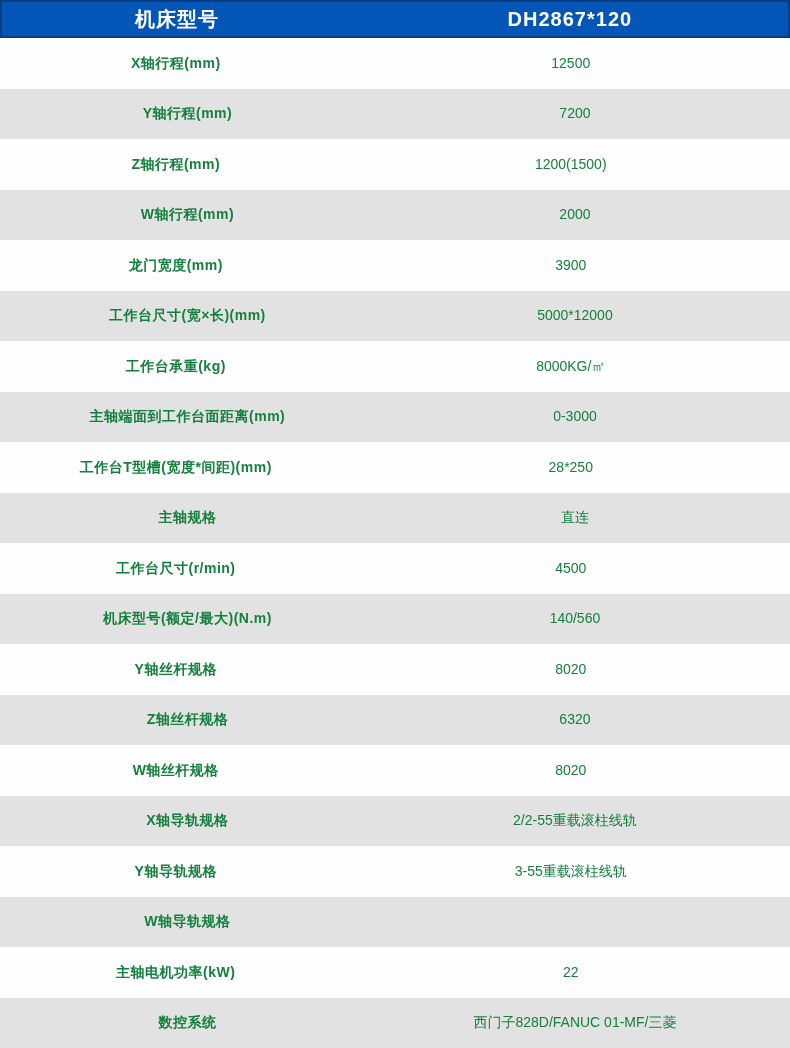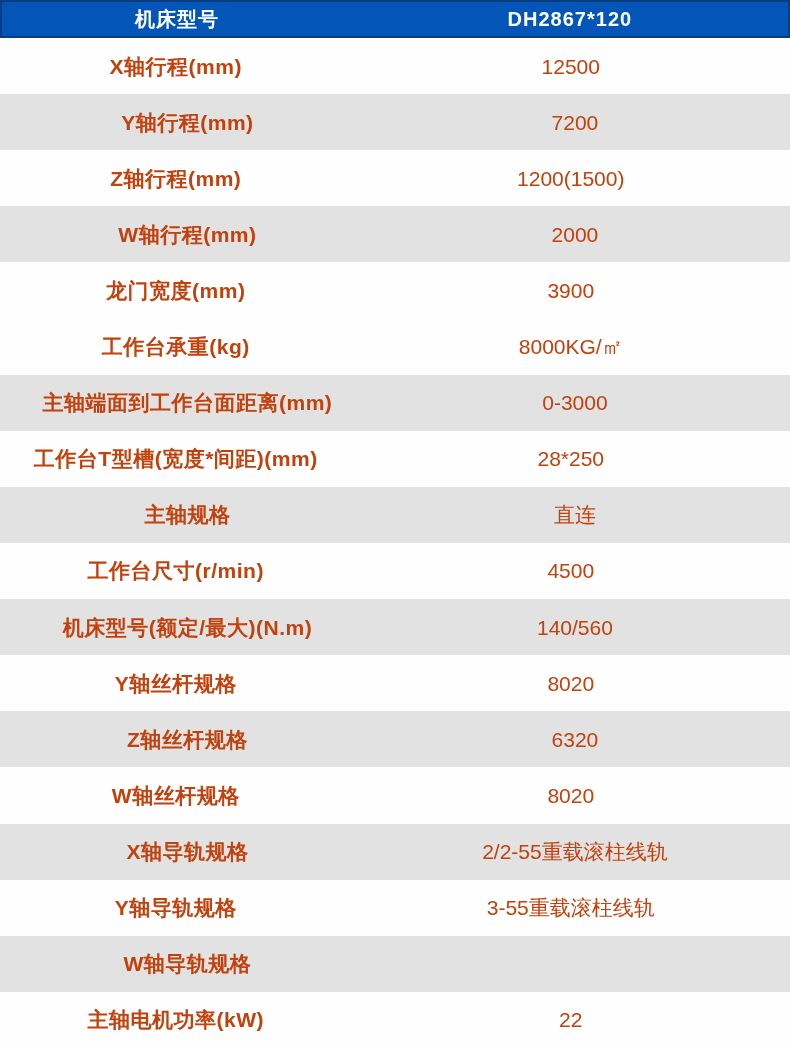--- a/index.html
+++ b/index.html
@@ -31,22 +31,22 @@
     color: #ffffff;
     font-weight: bold;
     font-size: 20px;
     letter-spacing: 1px;
   }
   .cell {
     display: flex;
     align-items: center;
     justify-content: center;
     box-sizing: border-box;
-    color: #c2410c;
-    font-size: 21px;
+    color: #15803d;
+    font-size: 14px;
     line-height: 1.1;
     text-align: center;
   }
   .cell.label {
     width: 44.5%;
     font-weight: bold;
     letter-spacing: 0.5px;
   }
   .cell.value {
     width: 55.5%;
@@ -83,20 +83,24 @@
     <div class="row even">
       <div class="cell label">W轴行程(mm)</div>
       <div class="cell value">2000</div>
     </div>
 
     <div class="row odd">
       <div class="cell label">龙门宽度(mm)</div>
       <div class="cell value">3900</div>
     </div>
 
+    <div class="row even">
+      <div class="cell label">工作台尺寸(宽×长)(mm)</div>
+      <div class="cell value">5000*12000</div>
+    </div>
 
     <div class="row odd">
       <div class="cell label">工作台承重(kg)</div>
       <div class="cell value">8000KG/㎡</div>
     </div>
 
     <div class="row even">
       <div class="cell label">主轴端面到工作台面距离(mm)</div>
       <div class="cell value">0-3000</div>
     </div>
@@ -150,13 +154,17 @@
 
     <div class="row even">
       <div class="cell label">W轴导轨规格</div>
     </div>
 
     <div class="row odd">
       <div class="cell label">主轴电机功率(kW)</div>
       <div class="cell value">22</div>
     </div>
 
+    <div class="row even">
+      <div class="cell label">数控系统</div>
+      <div class="cell value">西门子828D/FANUC 01-MF/三菱</div>
+    </div>
   </div>
 
 </body></html>

